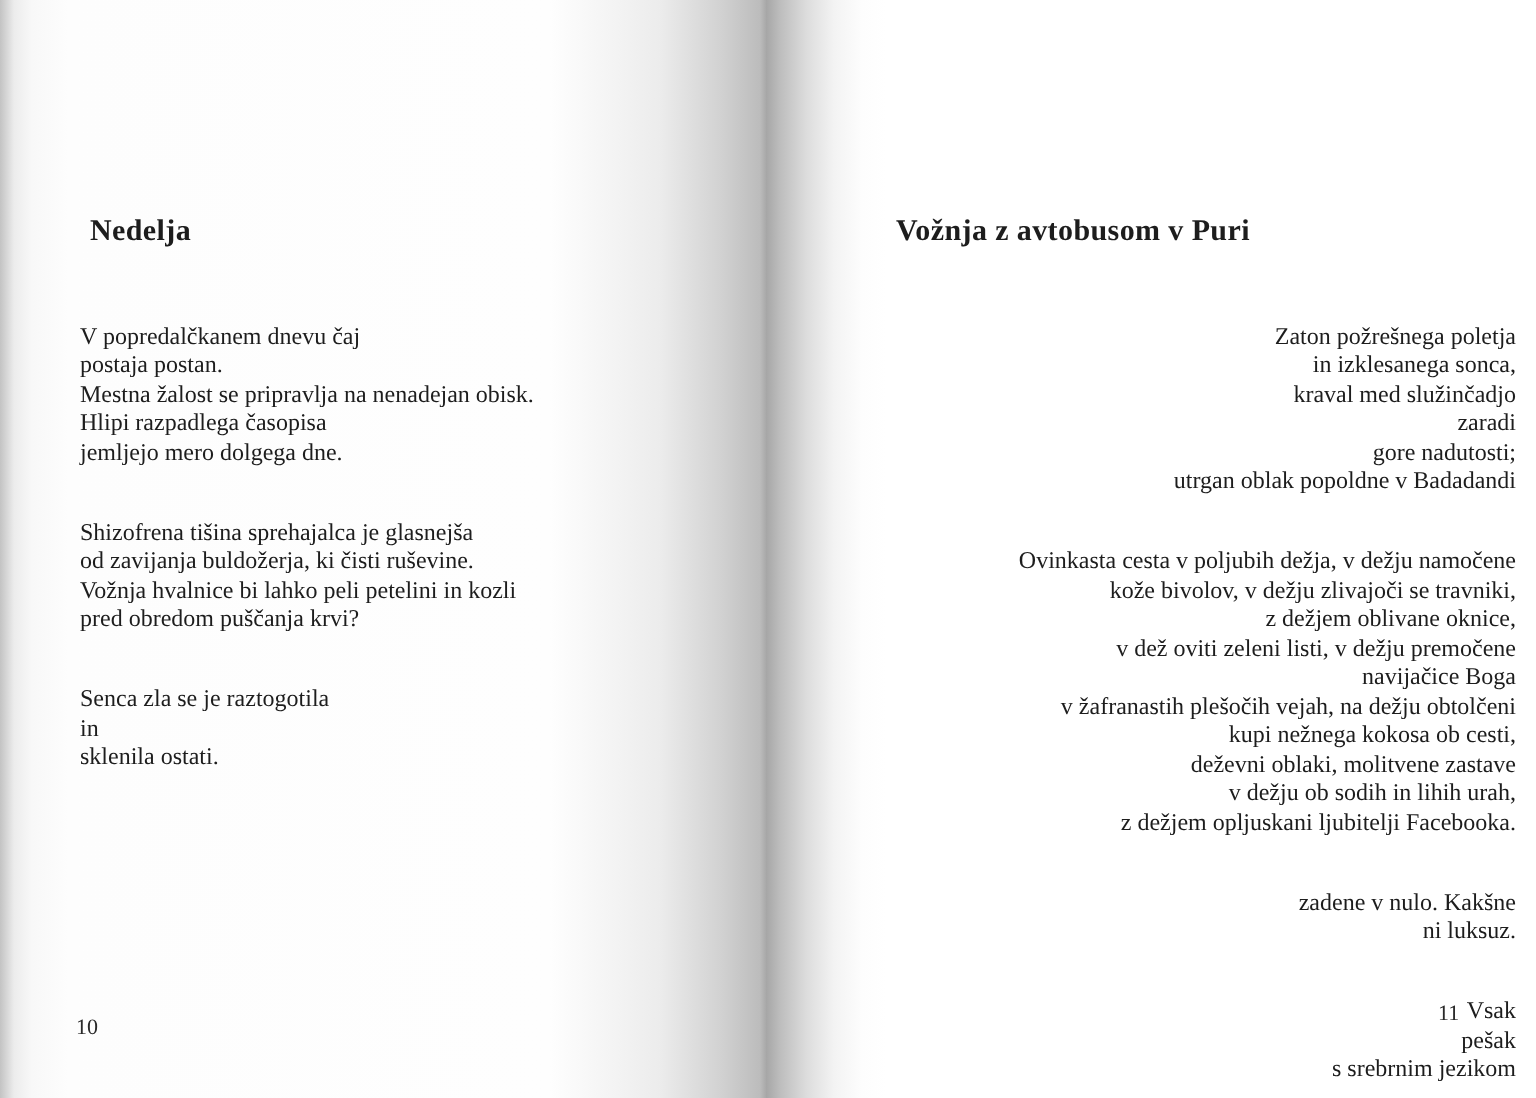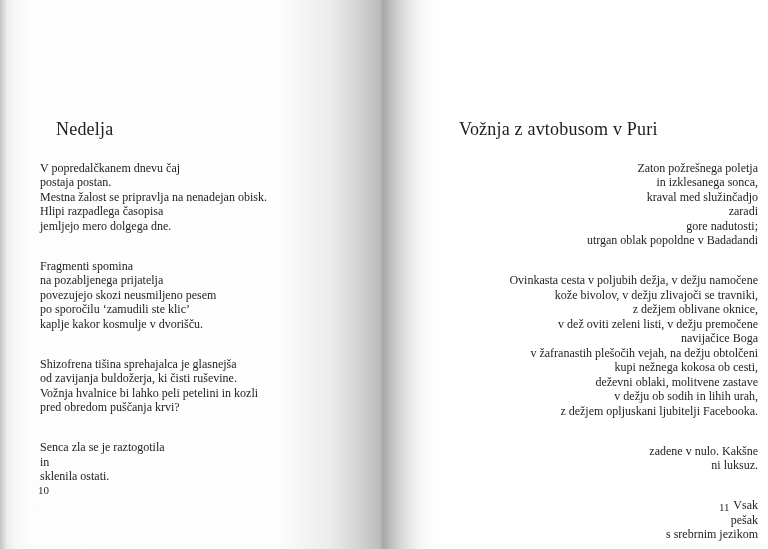--- a/index.html
+++ b/index.html
@@ -42,23 +42,23 @@
       #a6a6a6 0px,
       #bdbdbd 7px,
       #dcdcdc 20px,
       #f3f3f3 34px,
       #fdfdfd 48px,
       #ffffff 60px);
     text-align: right;
   }
   .poem-title {
     position: absolute;
-    margin: 16px;
-    font-size: 18px;
-    font-weight: normal;
+    margin: 5px;
+    font-size: 15px;
+    font-weight: bold;
     letter-spacing: 0.2px;
     white-space: nowrap;
   }
   .page-left .poem-title { left: 40px; top: 103px; }
   .page-right .poem-title { left: 60px; top: 103px; }
   .poem {
     position: absolute;
     font-size: 12px;
     line-height: 14.5px;
     white-space: pre-line;
@@ -66,41 +66,36 @@
   .page-left .poem { left: 40px; top: 146px; width: 330px; }
   .page-right .poem { left: 60px; top: 146px; width: 315px; }
   .stanza {
     margin: 0 0 11px 0;
   }
   .page-number {
     position: absolute;
     font-size: 11px;
     color: #2a2a2a;
   }
-  .page-left .page-number { left: 38px; top: 484px; }
+  .page-left .page-number { left: 38px; top: 508px; }
   .page-right .page-number { left: 336px; top: 501px; }
 </style>
 </head>
 <body>
 
 <div class="spread">
 
   <div class="page page-left">
     <h1 class="poem-title">Nedelja</h1>
     <div class="poem">
       <p class="stanza">V popredalčkanem dnevu čaj
 postaja postan.
 Mestna žalost se pripravlja na nenadejan obisk.
 Hlipi razpadlega časopisa
 jemljejo mero dolgega dne.</p>
-      <p class="stanza">Fragmenti spomina
-na pozabljenega prijatelja
-povezujejo skozi neusmiljeno pesem
-po sporočilu ‘zamudili ste klic’
-kaplje kakor kosmulje v dvorišču.</p>
       <p class="stanza">Shizofrena tišina sprehajalca je glasnejša
 od zavijanja buldožerja, ki čisti ruševine.
 Vožnja hvalnice bi lahko peli petelini in kozli
 pred obredom puščanja krvi?</p>
       <p class="stanza">Senca zla se je raztogotila
 in
 sklenila ostati.</p>
     </div>
     <div class="page-number">10</div>
   </div>

